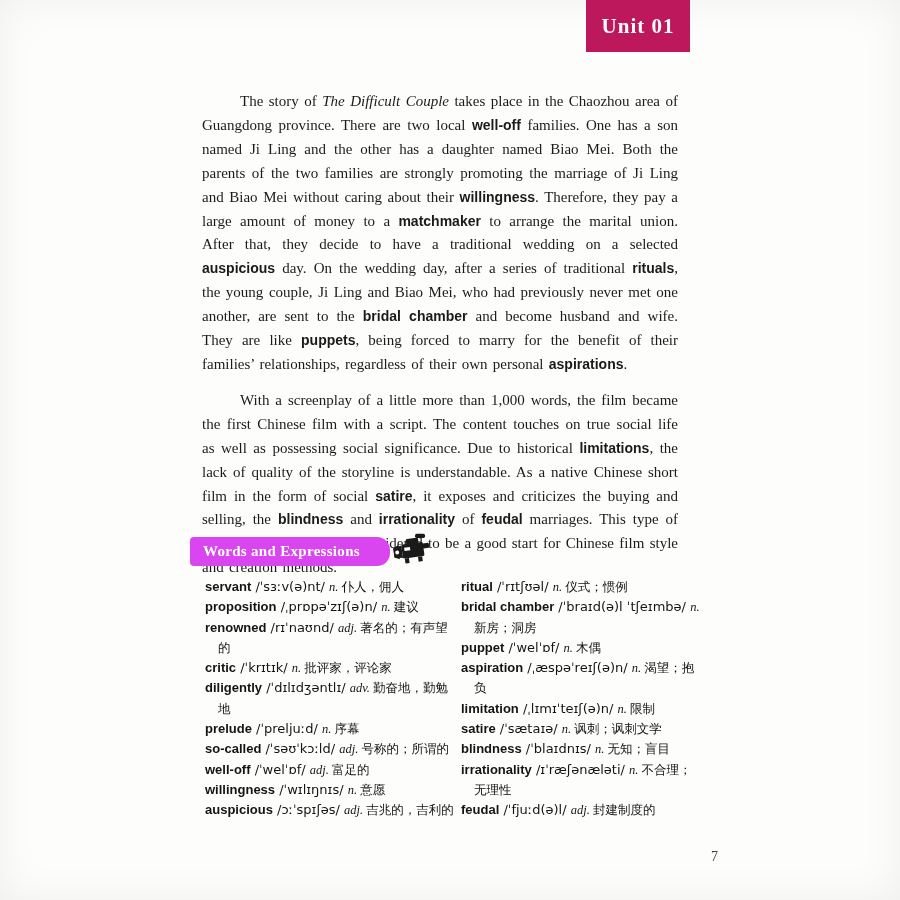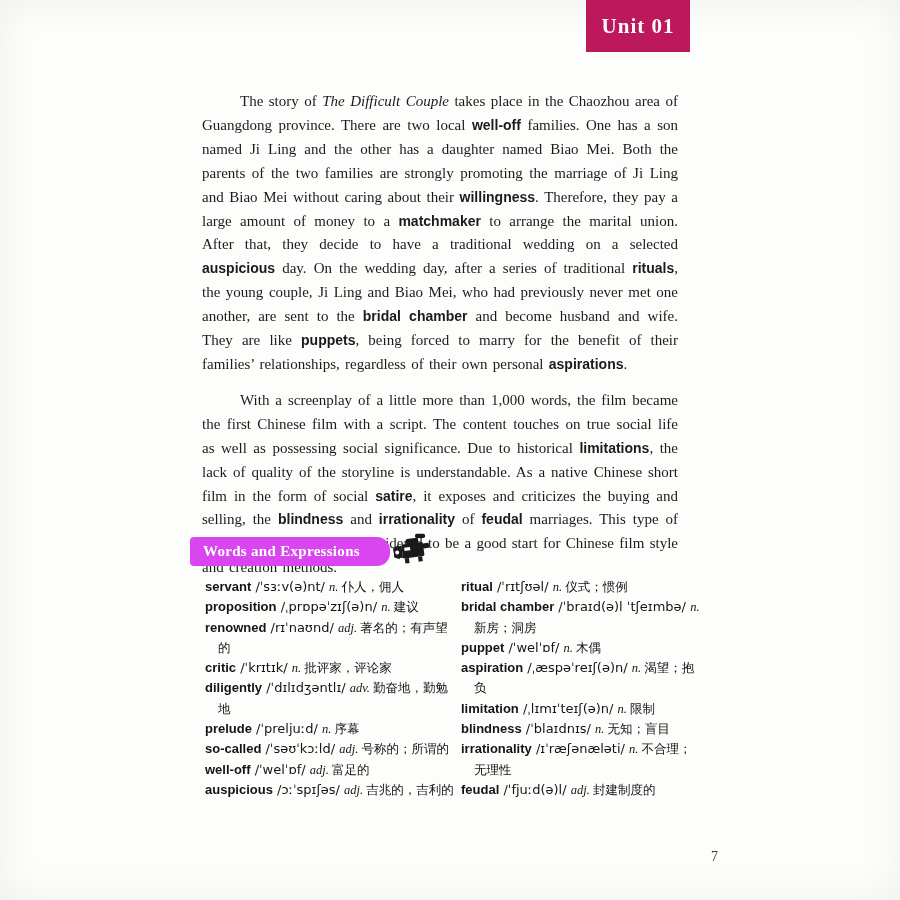--- a/index.html
+++ b/index.html
@@ -83,27 +83,29 @@
 <div class="vocab-cols">
   <div class="vcol-left">
       <div class="ventry"><span class="vw">servant</span><span class="vp"> /ˈsɜːv(ə)nt/  </span><span class="vpos">n.</span><span class="vg"> 仆人，佣人</span></div>
       <div class="ventry"><span class="vw">proposition</span><span class="vp"> /ˌprɒpəˈzɪʃ(ə)n/  </span><span class="vpos">n.</span><span class="vg"> 建议</span></div>
       <div class="ventry"><span class="vw">renowned</span><span class="vp"> /rɪˈnaʊnd/  </span><span class="vpos">adj.</span><span class="vg"> 著名的；有声望的</span></div>
       <div class="ventry"><span class="vw">critic</span><span class="vp"> /ˈkrɪtɪk/  </span><span class="vpos">n.</span><span class="vg"> 批评家，评论家</span></div>
       <div class="ventry"><span class="vw">diligently</span><span class="vp"> /ˈdɪlɪdʒəntlɪ/  </span><span class="vpos">adv.</span><span class="vg"> 勤奋地，勤勉地</span></div>
       <div class="ventry"><span class="vw">prelude</span><span class="vp"> /ˈpreljuːd/  </span><span class="vpos">n.</span><span class="vg"> 序幕</span></div>
       <div class="ventry"><span class="vw">so-called</span><span class="vp"> /ˈsəʊˈkɔːld/  </span><span class="vpos">adj.</span><span class="vg"> 号称的；所谓的</span></div>
       <div class="ventry"><span class="vw">well-off</span><span class="vp"> /ˈwelˈɒf/  </span><span class="vpos">adj.</span><span class="vg"> 富足的</span></div>
+      <div class="ventry"><span class="vw">willingness</span><span class="vp"> /ˈwɪlɪŋnɪs/  </span><span class="vpos">n.</span><span class="vg"> 意愿</span></div>
       <div class="ventry"><span class="vw">auspicious</span><span class="vp"> /ɔːˈspɪʃəs/  </span><span class="vpos">adj.</span><span class="vg"> 吉兆的，吉利的</span></div>
     </div>
   <div class="vcol-right">
       <div class="ventry"><span class="vw">ritual</span><span class="vp"> /ˈrɪtʃʊəl/  </span><span class="vpos">n.</span><span class="vg"> 仪式；惯例</span></div>
       <div class="ventry"><span class="vw">bridal chamber</span><span class="vp"> /ˈbraɪd(ə)l ˈtʃeɪmbə/  </span><span class="vpos">n.</span><span class="vg"> 新房；洞房</span></div>
       <div class="ventry"><span class="vw">puppet</span><span class="vp"> /ˈwelˈɒf/  </span><span class="vpos">n.</span><span class="vg"> 木偶</span></div>
       <div class="ventry"><span class="vw">aspiration</span><span class="vp"> /ˌæspəˈreɪʃ(ə)n/  </span><span class="vpos">n.</span><span class="vg"> 渴望；抱负</span></div>
       <div class="ventry"><span class="vw">limitation</span><span class="vp"> /ˌlɪmɪˈteɪʃ(ə)n/  </span><span class="vpos">n.</span><span class="vg"> 限制</span></div>
+      <div class="ventry"><span class="vw">satire</span><span class="vp"> /ˈsætaɪə/  </span><span class="vpos">n.</span><span class="vg"> 讽刺；讽刺文学</span></div>
       <div class="ventry"><span class="vw">blindness</span><span class="vp"> /ˈblaɪdnɪs/  </span><span class="vpos">n.</span><span class="vg"> 无知；盲目</span></div>
       <div class="ventry"><span class="vw">irrationality</span><span class="vp"> /ɪˈræʃənæləti/  </span><span class="vpos">n.</span><span class="vg"> 不合理；无理性</span></div>
       <div class="ventry"><span class="vw">feudal</span><span class="vp"> /ˈfjuːd(ə)l/  </span><span class="vpos">adj.</span><span class="vg"> 封建制度的</span></div>
     </div>
 </div>
 
 <div class="page-number">7</div>
 
 </body></html>

